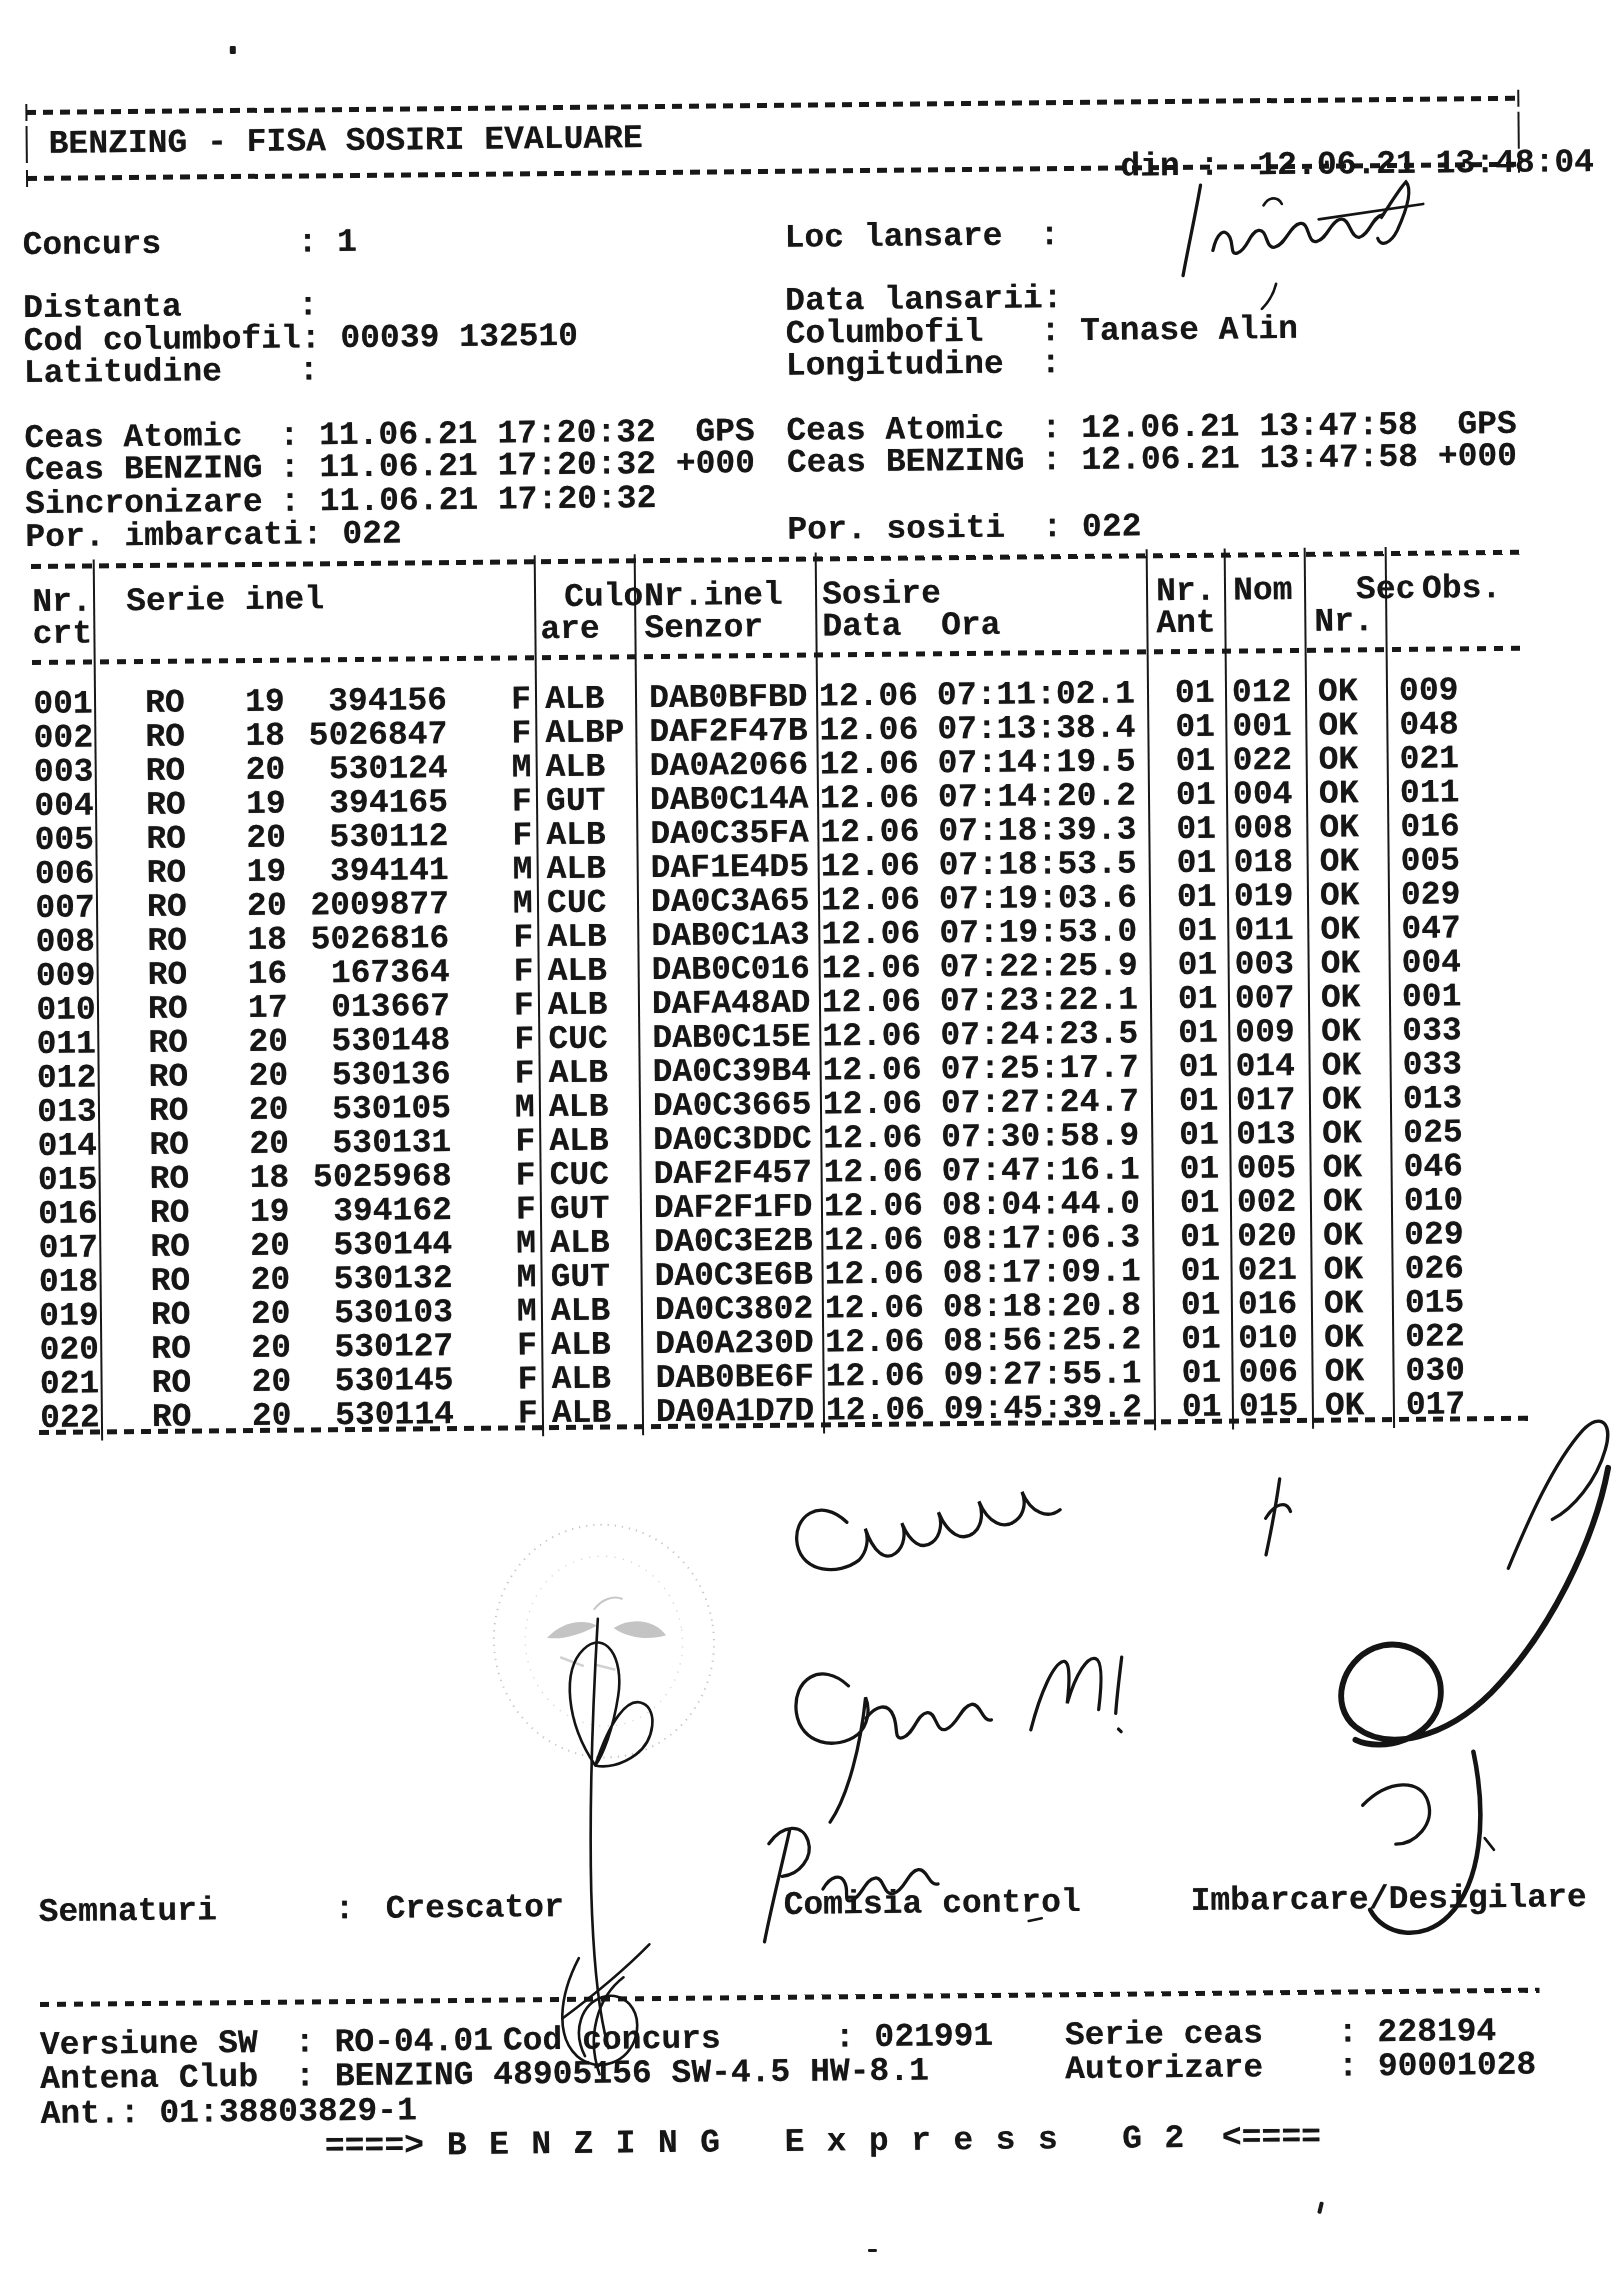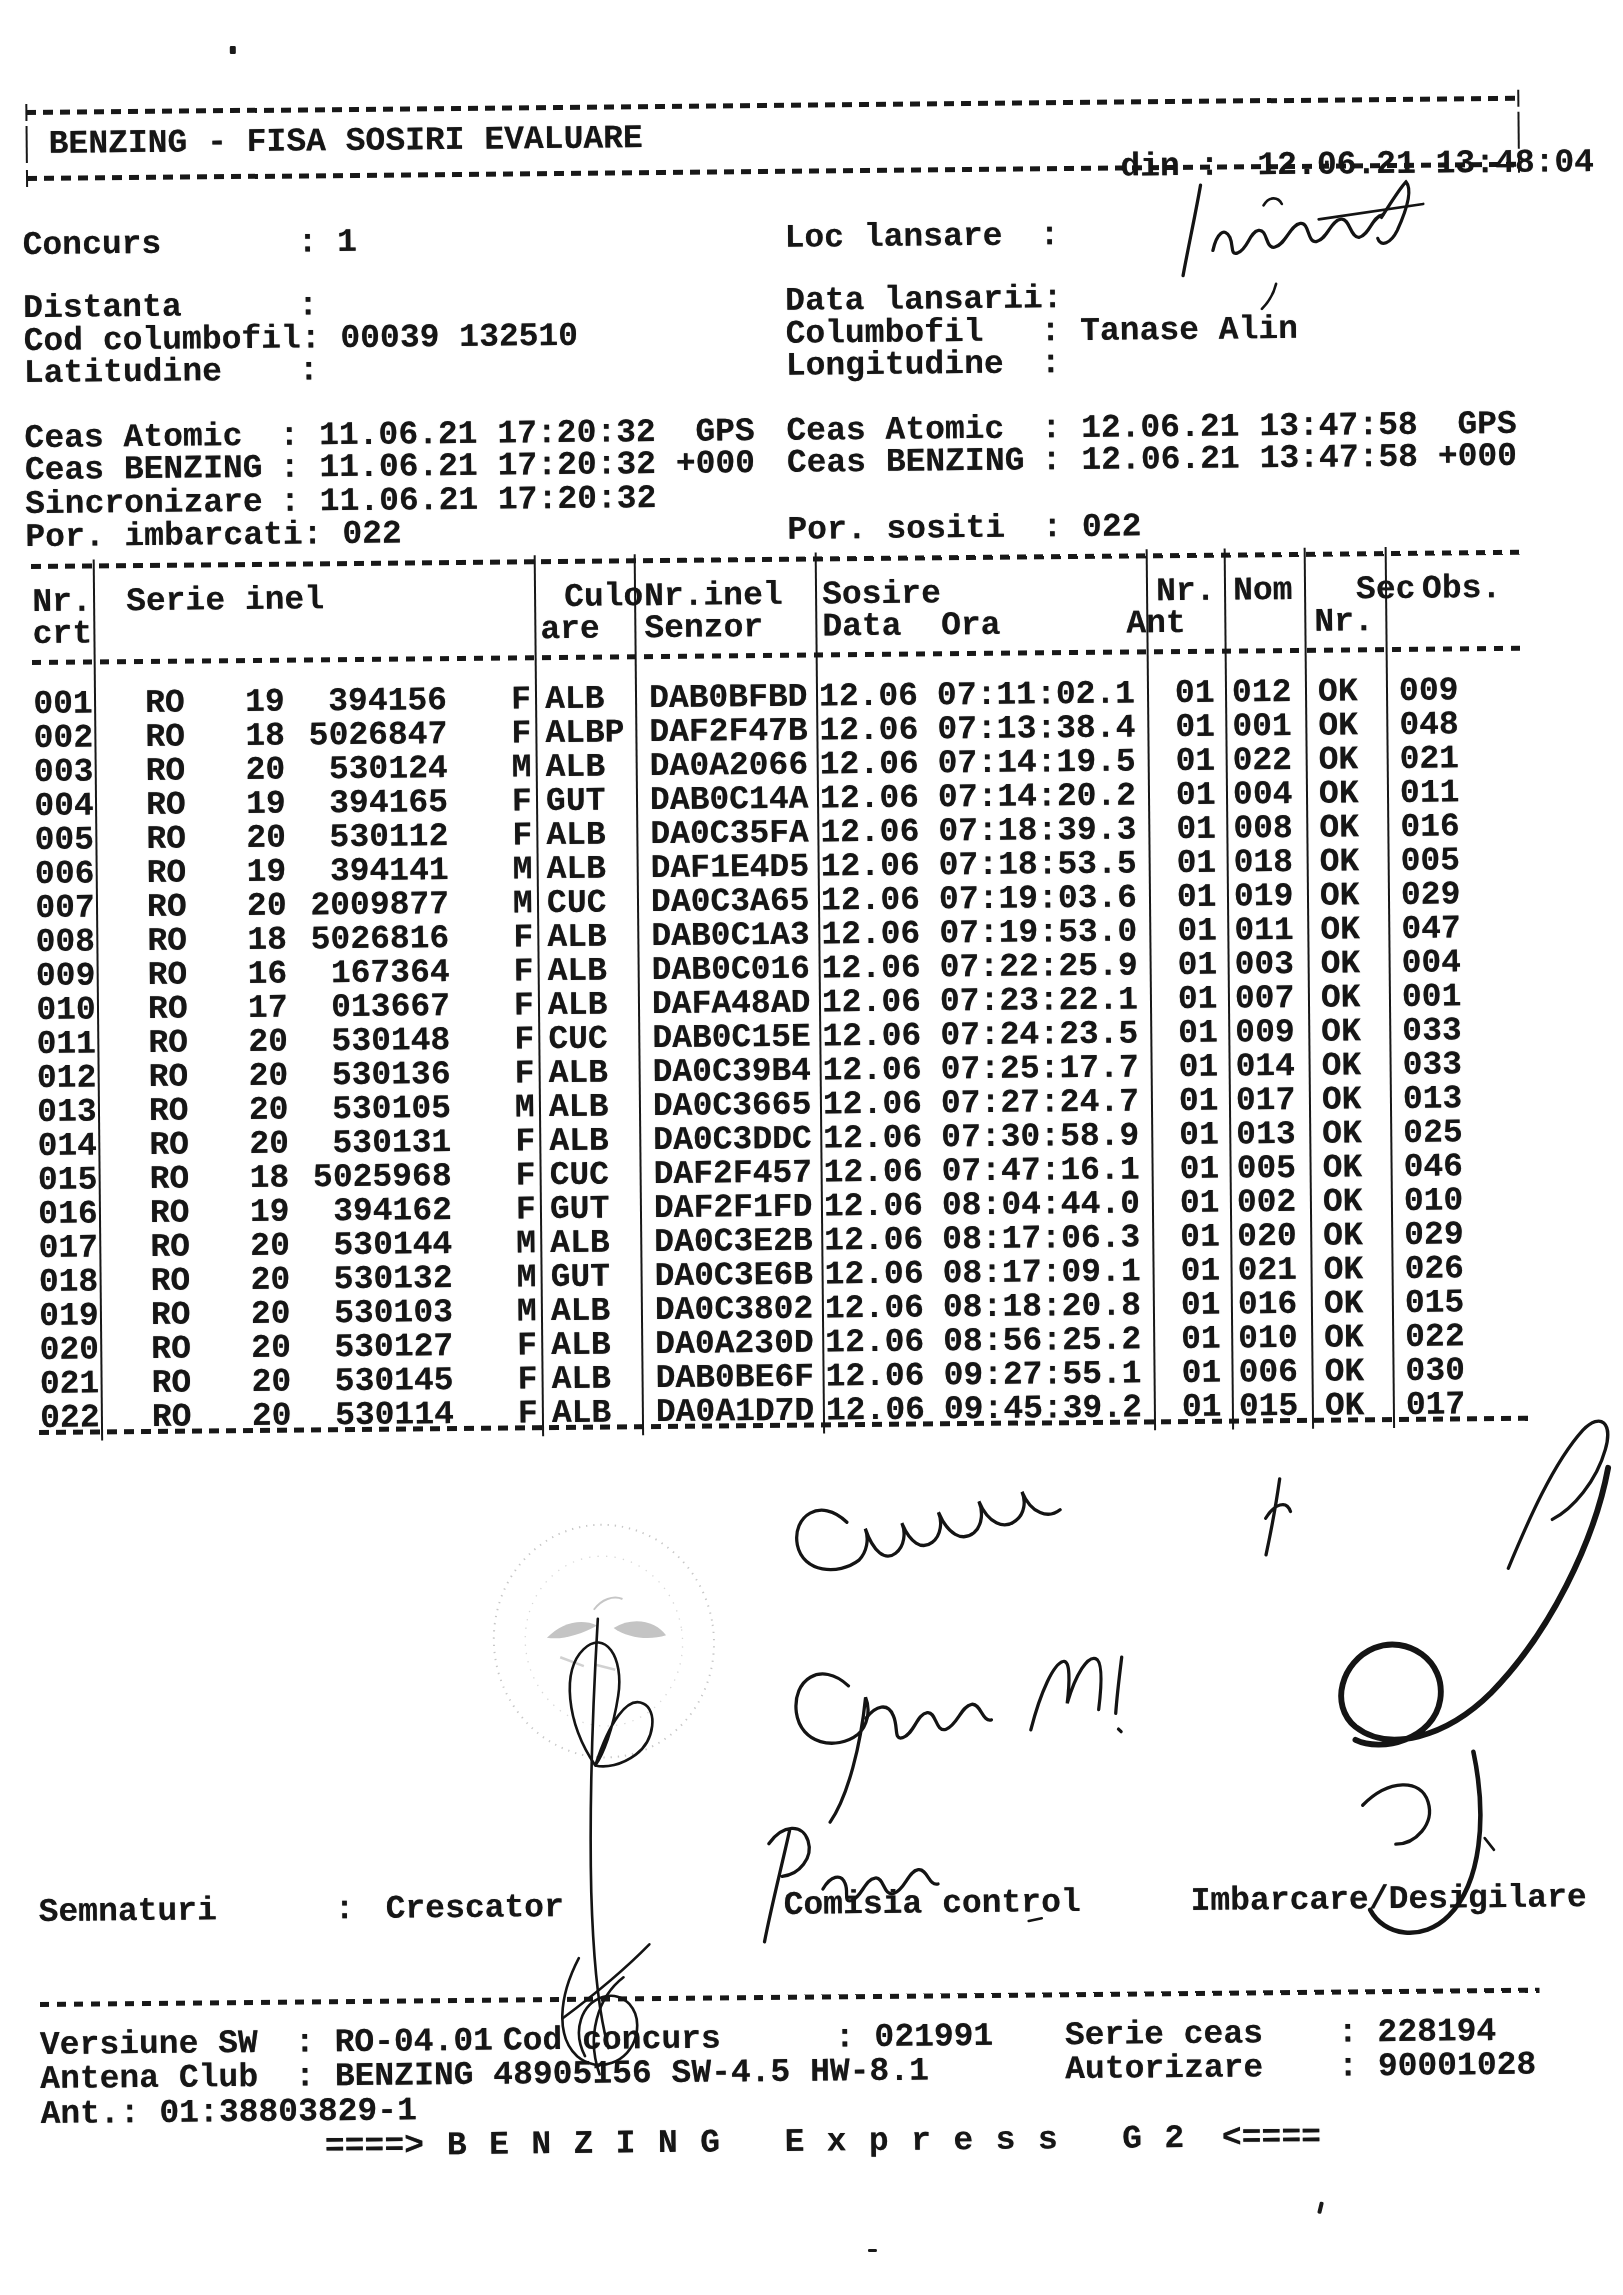--- a/index.html
+++ b/index.html
@@ -96,21 +96,21 @@
       <div class="th" style="left:1.3px;top:22px;">Nr.</div>
       <div class="th" style="left:1.3px;top:54px;">crt</div>
       <div class="th" style="left:95px;top:22px;">Serie inel</div>
       <div class="th" style="left:533px;top:22px;">Culo</div>
       <div class="th" style="left:509px;top:54px;">are</div>
       <div class="th" style="left:613px;top:22px;">Nr.inel</div>
       <div class="th" style="left:613px;top:54px;">Senzor</div>
       <div class="th" style="left:791px;top:22px;">Sosire</div>
       <div class="th" style="left:791px;top:54px;">Data  Ora</div>
       <div class="th" style="left:1125px;top:22px;">Nr.</div>
-      <div class="th" style="left:1095px;top:54px;">Ant</div>
+      <div class="th" style="left:1125px;top:54px;">Ant</div>
       <div class="th" style="left:1202px;top:22px;">Nom</div>
       <div class="th" style="left:1325px;top:22px;">Sec</div>
       <div class="th" style="left:1283px;top:54px;">Nr.</div>
       <div class="th" style="left:1363px;top:22px;margin-left:28px;">Obs.</div>
 
       <div class="rows">
       <div class="trow">
         <span class="c c-nr">001</span>
         <span class="c c-tara">RO</span>
         <span class="c c-an">19</span>

